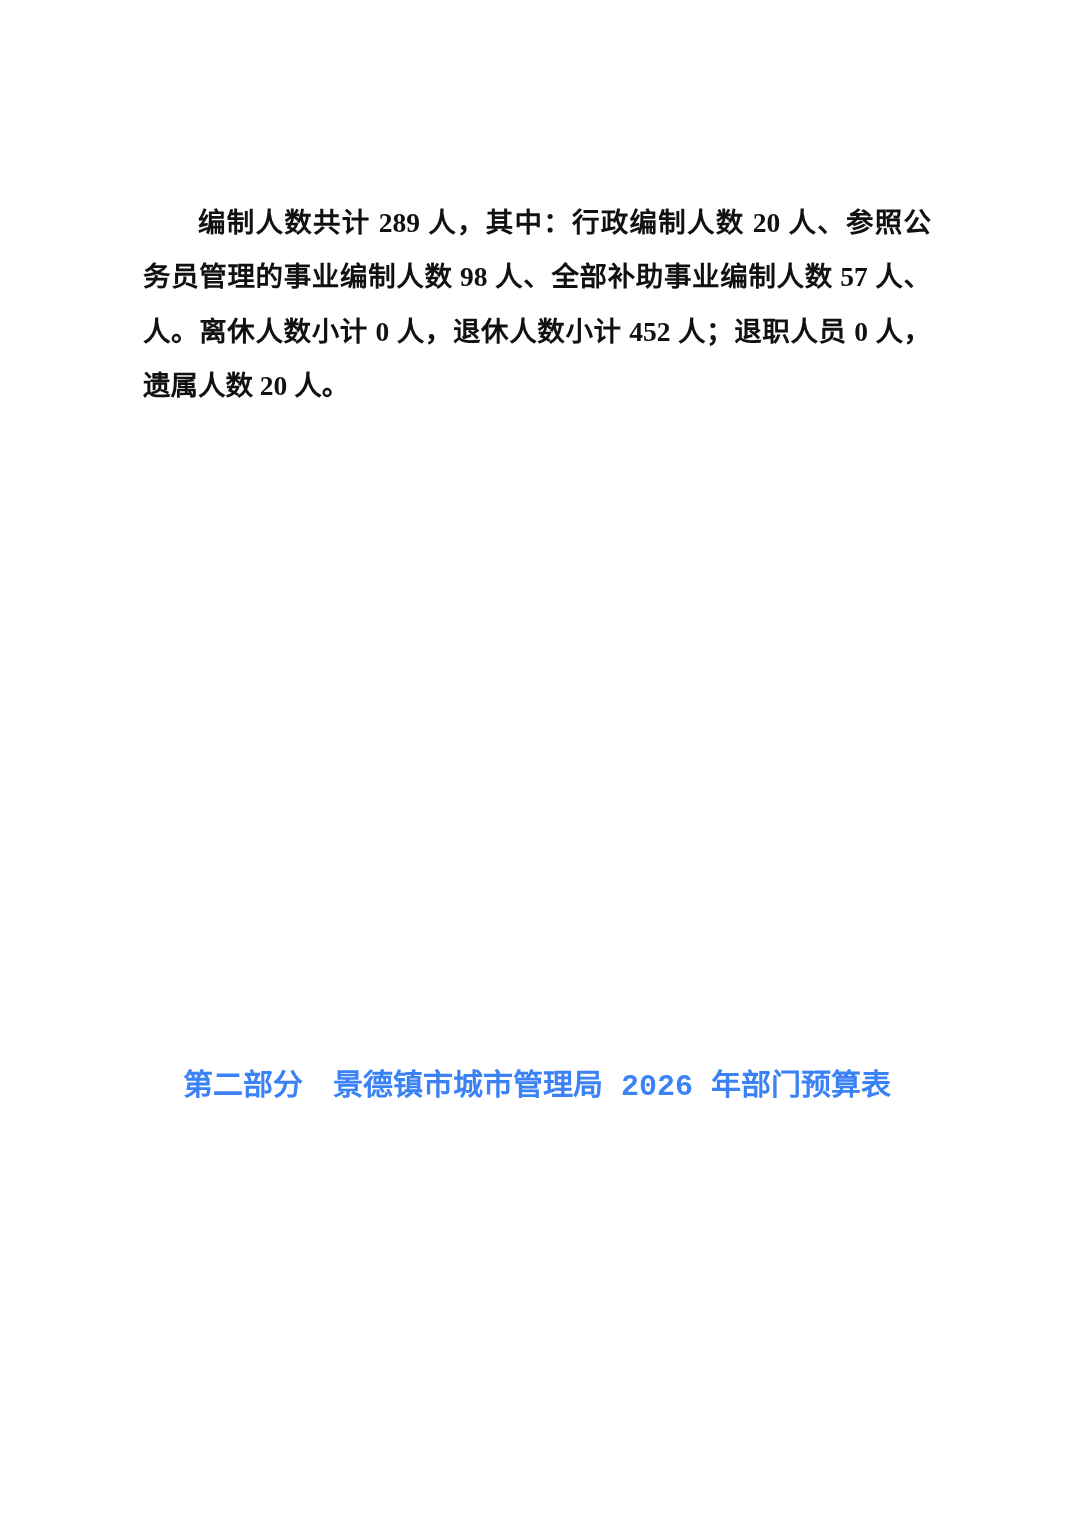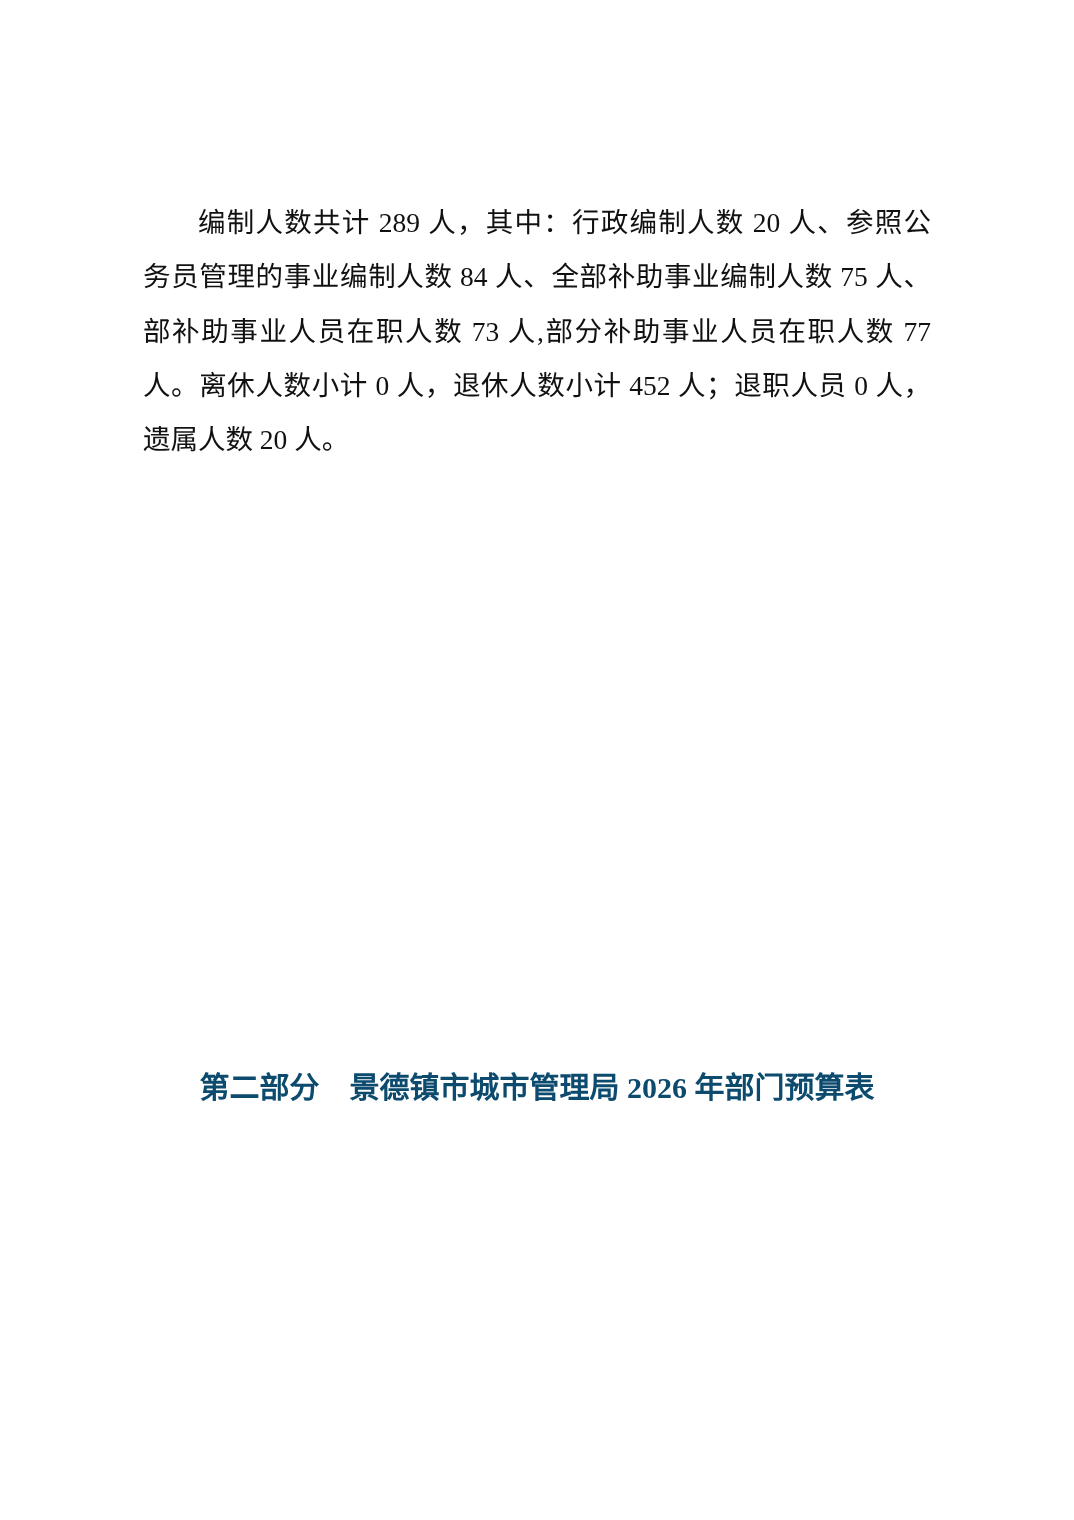--- a/index.html
+++ b/index.html
@@ -17,56 +17,56 @@
     overflow: hidden;
   }
   .body-text {
     position: absolute;
     left: 143px;
     top: 196px;
     width: 788px;
     font-size: 27.5px;
     line-height: 54.3px;
     letter-spacing: 0;
+    font-weight: bold;
   }
   .para-line {
     text-align: justify;
     text-align-last: justify;
     white-space: pre-wrap;
   }
   .para-line.first-line {
     text-indent: 2em;
   }
   .para-line.last-line {
     text-align: right;
     text-align-last: left;
   }
   .section-heading {
     position: absolute;
     left: 143px;
     top: 1060px;
     width: 788px;
     margin: 0;
     text-align: center;
-    font-family: Liberation Serif, serif;
+    font-family: Liberation Mono, monospace;
     font-weight: 700;
     font-size: 30px;
     line-height: 55px;
-    color: #0c4a6e;
+    color: #3b82f6;
     white-space: nowrap;
   }
 </style>
 </head>
 <body>
 
 <div class="page">
 
   <div class="body-text">
     <div class="para-line first-line">编制人数共计 289 人，其中：行政编制人数 20 人、参照公</div>
-    <div class="para-line">务员管理的事业编制人数 84 人、全部补助事业编制人数 75 人、</div>
-    <div class="para-line">部补助事业人员在职人数 73 人,部分补助事业人员在职人数 77</div>
+    <div class="para-line">务员管理的事业编制人数 98 人、全部补助事业编制人数 57 人、</div>
     <div class="para-line">人。离休人数小计 0 人，退休人数小计 452 人；退职人员 0 人，</div>
     <div class="para-line last-line">遗属人数 20 人。</div>
   </div>
 
   <h2 class="section-heading">第二部分　景德镇市城市管理局 2026 年部门预算表</h2>
 
 </div>
 
 </body></html>

